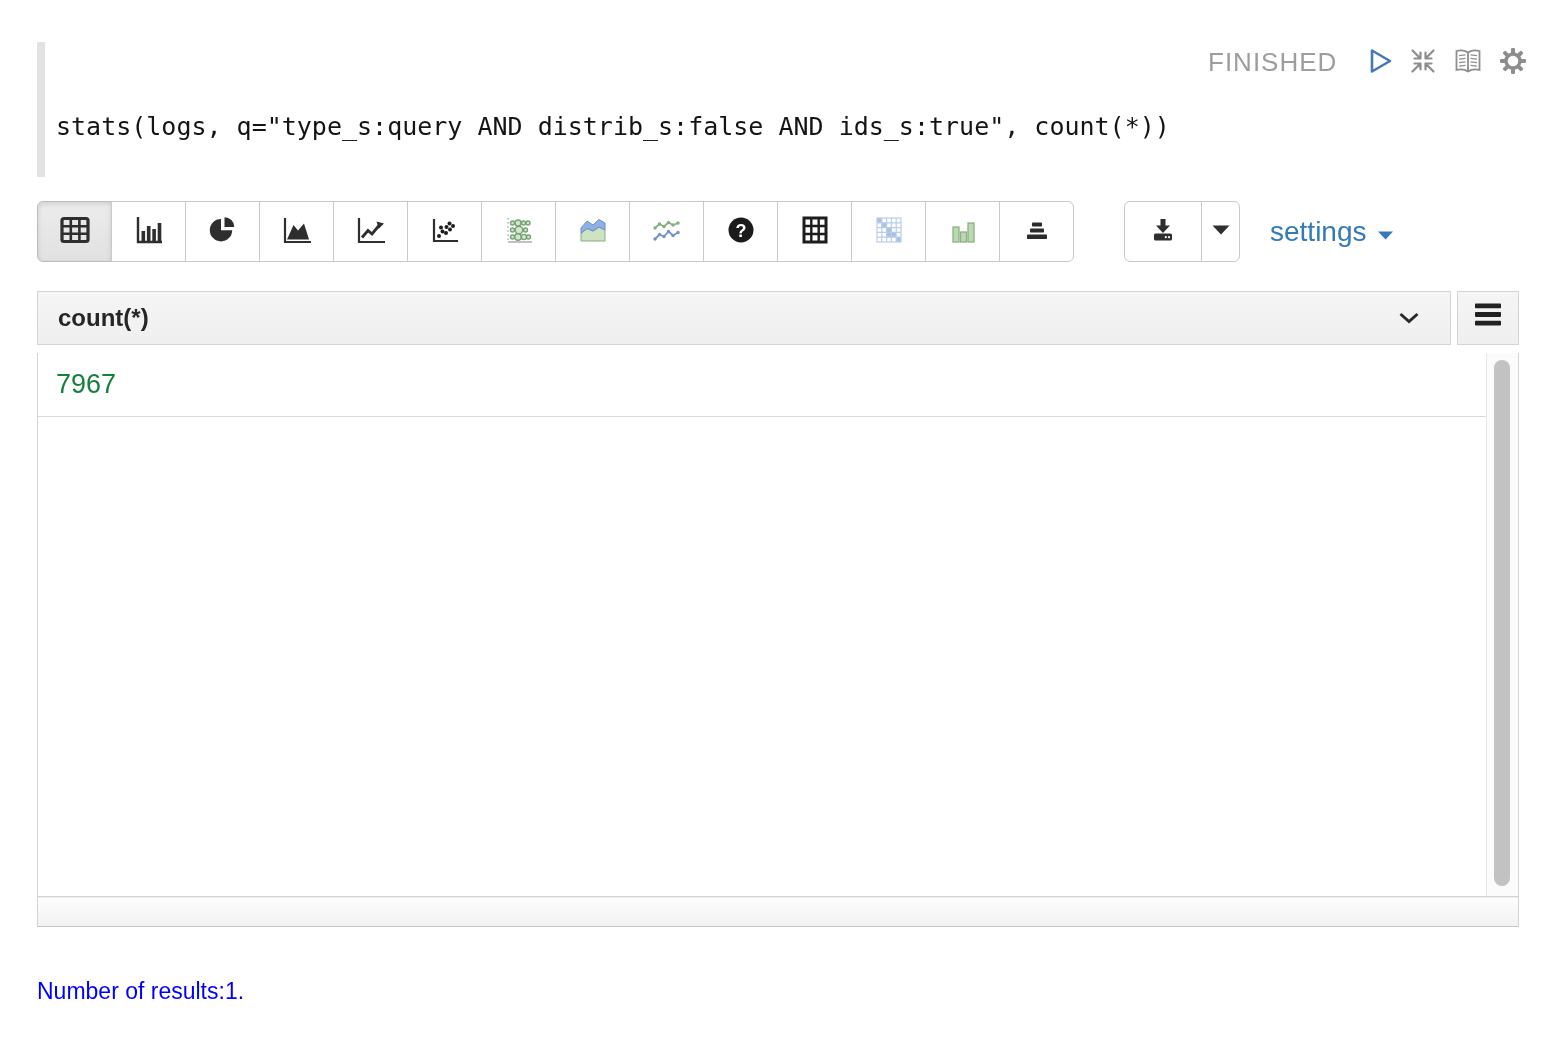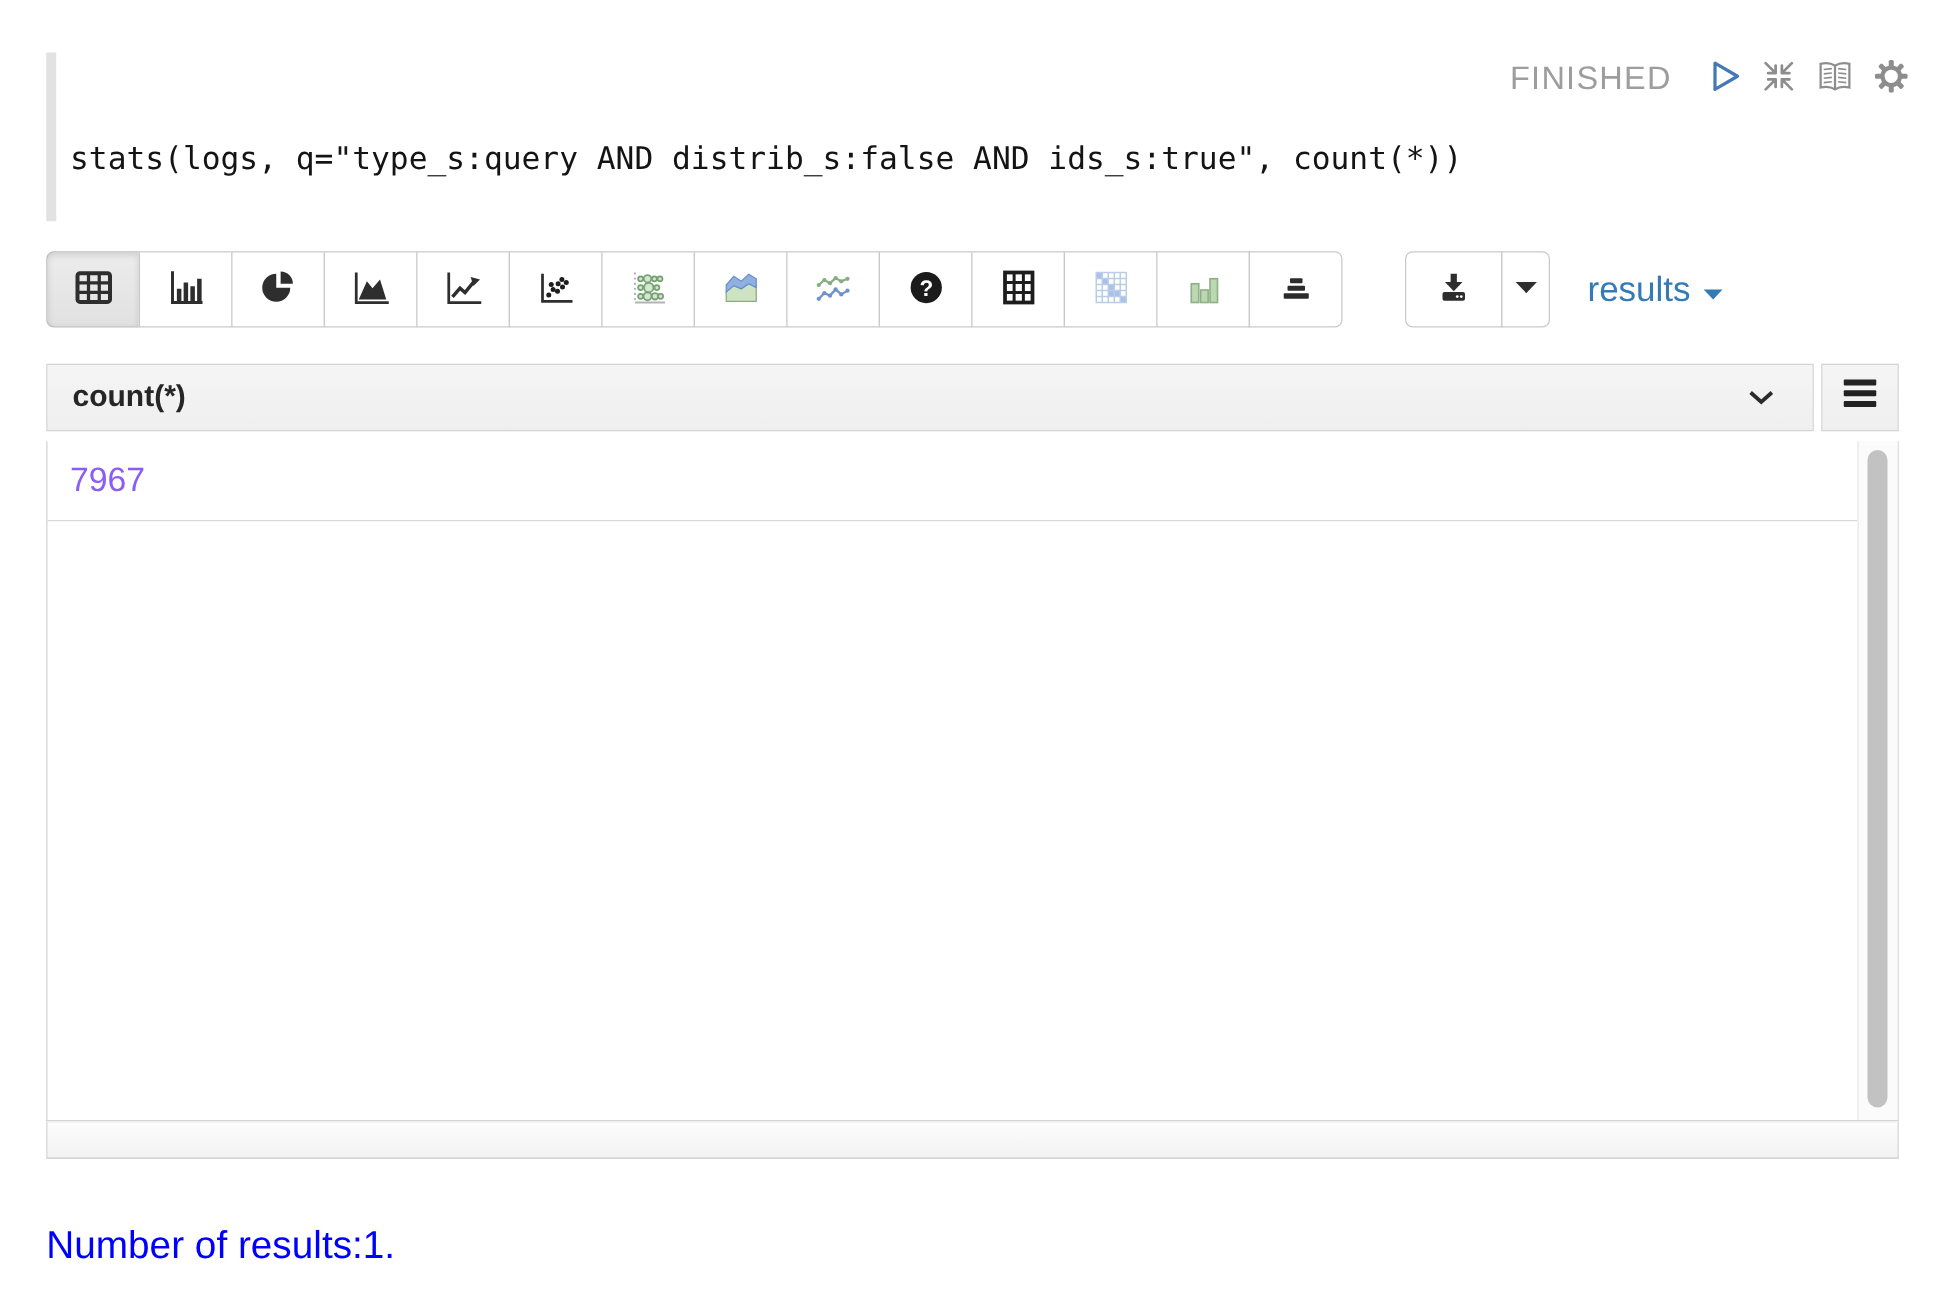--- a/index.html
+++ b/index.html
@@ -41,29 +41,29 @@
                display:flex;align-items:center;padding:0 20px;position:relative;cursor:pointer;}
   .col-label{font-weight:700;font-size:24px;color:#262626;}
   .sort-chevron{margin-left:auto;margin-right:10px;display:flex;align-items:center;cursor:pointer;}
   .menu-cell{width:62px;box-sizing:border-box;border:1px solid #d4d4d4;
              background:linear-gradient(#f5f5f5,#efefef);
              display:flex;align-items:center;justify-content:center;cursor:pointer;}
   .g-body{position:absolute;top:62px;bottom:30px;left:0;right:0;box-sizing:border-box;
           border:1px solid #d4d4d4;border-top:none;background:#ffffff;display:flex;}
   .g-rows{flex:1;}
   .g-row{height:64px;box-sizing:border-box;border-bottom:1px solid #d9d9d9;
-         display:flex;align-items:center;padding:16px 18px;color:#8b5cf6;}
+         display:flex;align-items:center;padding:16px 18px;color:#15803d;}
   .g-vscroll{width:31px;border-left:1px solid #e8e8e8;background:#fbfbfb;position:relative;}
   .g-vthumb{position:absolute;left:7px;top:7px;bottom:10px;width:16px;border-radius:9px;background:#c2c2c2;cursor:pointer;}
   .g-hscroll{position:absolute;left:0;right:0;bottom:0;height:30px;box-sizing:border-box;
              border:1px solid #d4d4d4;border-top:1px solid #ececec;border-bottom-color:#c6c6c6;
              background:linear-gradient(#fdfdfd,#f2f2f2);cursor:pointer;}
 
   
-  .results-note{position:absolute;left:37px;top:978px;font-size:31px;color:#0000ff;}
+  .results-note{position:absolute;left:37px;top:978px;font-size:23px;color:#0000ff;}
 </style>
 </head>
 <body>
 
 <div>
 
   <div class="editor-gutter"></div>
   <pre class="code-line">stats(logs, q="type_s:query AND distrib_s:false AND ids_s:true", count(*))</pre>
 
   <div class="para-controls">
@@ -263,21 +263,21 @@
         </svg></span>
       </button>
       <button class="dl-btn dl-caret">
         <span><svg width="20" height="12" viewBox="0 0 20 12">
               <path d="M1.5 1.5 L18.5 1.5 L10 10.5 Z" fill="#2e2e2e"></path>
             </svg></span>
       </button>
     </div>
 
     <a class="settings-link">
-      <span>results</span>
+      <span>settings</span>
       <span><svg width="17" height="11" viewBox="0 0 17 11">
             <path d="M1 1.5 L16 1.5 L8.5 9.5 Z" fill="#337ab7"></path>
           </svg></span>
     </a>
   </div>
 
   <div class="grid">
     <div class="g-header">
       <div class="header-cell">
         <span class="col-label">count(*)</span>

